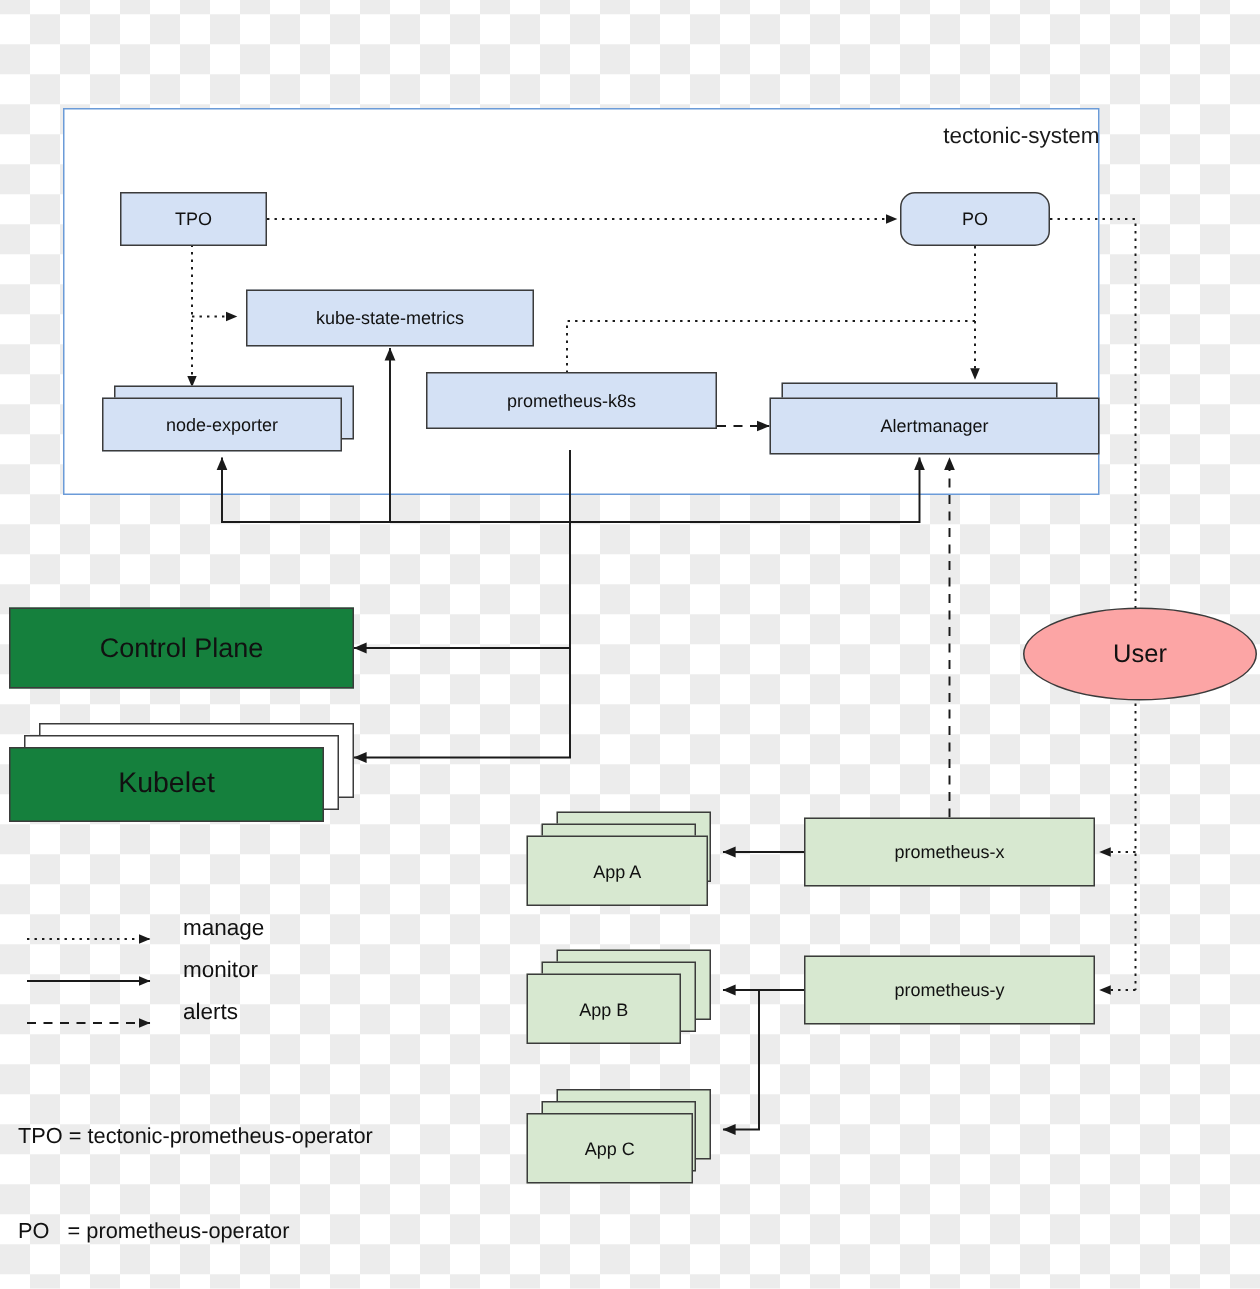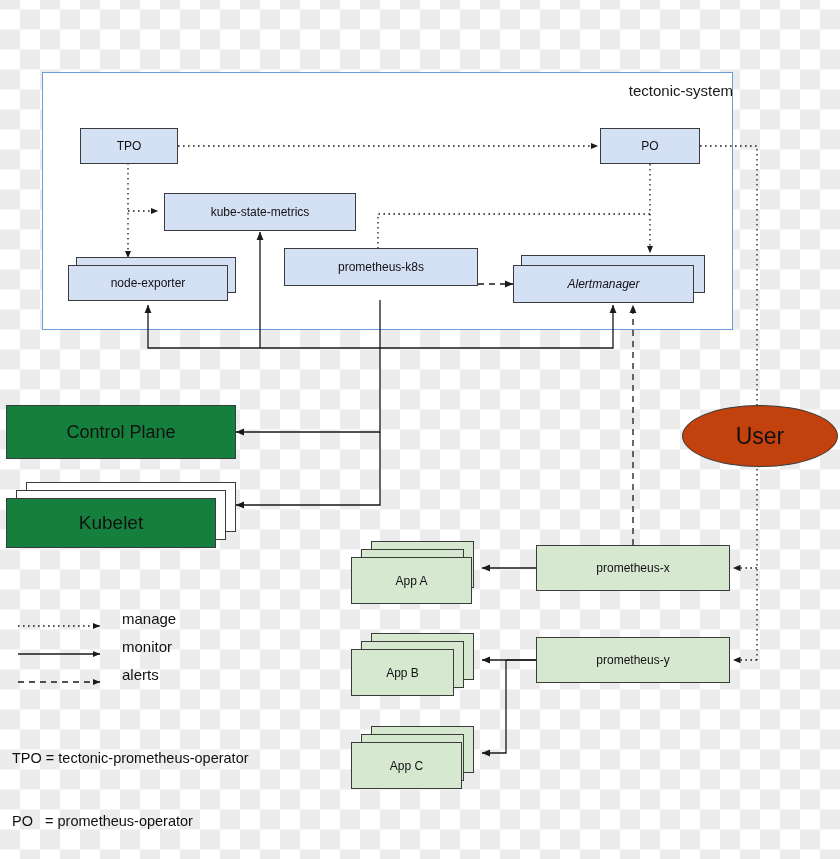--- a/index.html
+++ b/index.html
@@ -33,23 +33,23 @@
   .blue{background:#d4e1f5;border-color:#3b3b3b;}
   .green{background:#d7e8d0;border-color:#3b3b3b;}
   .white{background:#15803d;border-color:#3b3b3b;}
   .card{position:absolute;box-sizing:border-box;border:1px solid #3b3b3b;}
   .card.blue{background:#d4e1f5;}
   .card.green{background:#d7e8d0;}
   .card.white{background:#ffffff;}
 
   .ellipse{
     position:absolute;box-sizing:border-box;
-    border:1.5px solid #3b3b3b;background:#c2410c;border-radius:50%;
+    border:1.5px solid #3b3b3b;background:#fca5a5;border-radius:50%;
     display:flex;align-items:center;justify-content:center;
-    font-size:23px;color:#111;
+    font-size:17px;color:#111;
   }
 
   
   .legend{position:absolute;left:14px;top:610px;width:300px;}
   .leg-row{position:relative;height:28px;}
   .leg-label{position:absolute;left:108px;top:0px;font-size:15px;color:#111;}
   .key{position:absolute;left:12px;top:706px;font-size:14.5px;color:#111;line-height:21px;white-space:pre;}
 </style>
 </head>
 <body>
@@ -103,39 +103,39 @@
 
       <path d="M478,284 L513,284" stroke-dasharray="6,5" marker-end="url(#ah)"></path>
       <path d="M633,545 L633,305" stroke-dasharray="6,5" marker-end="url(#ah)"></path>
     </g>
   </svg>
 
   <div class="node blue" style="left:80px;top:128px;width:98px;height:36px;">
     <span>TPO</span>
   </div>
 
-  <div class="node blue" style="left:600px;top:128px;width:100px;height:36px;">
+  <div class="node blue" style="left:600px;top:128px;width:100px;height:36px;border-radius:10px;">
     <span>PO</span>
   </div>
 
   <div class="node blue" style="left:164px;top:193px;width:192px;height:38px;">
     <span>kube-state-metrics</span>
   </div>
 
   <div class="card blue" style="left:76px;top:257px;width:160px;height:36px;"></div>
   <div class="node blue" style="left:68px;top:265px;width:160px;height:36px;">
     <span>node-exporter</span>
   </div>
 
   <div class="node blue" style="left:284px;top:248px;width:194px;height:38px;">
     <span>prometheus-k8s</span>
   </div>
 
   <div class="card blue" style="left:521px;top:255px;width:184px;height:38px;"></div>
-  <div class="node blue" style="left:513px;top:265px;width:181px;height:38px;font-style:italic;">
+  <div class="node blue" style="left:513px;top:265px;width:220px;height:38px;">
     <span>Alertmanager</span>
   </div>
 
   <div class="node white" style="left:6px;top:405px;width:230px;height:54px;font-size:18px;">
     <span>Control Plane</span>
   </div>
 
   <div class="card white" style="left:26px;top:482px;width:210px;height:50px;"></div>
   <div class="card white" style="left:16px;top:490px;width:210px;height:50px;"></div>
   <div class="node white" style="left:6px;top:498px;width:210px;height:50px;font-size:19px;">

